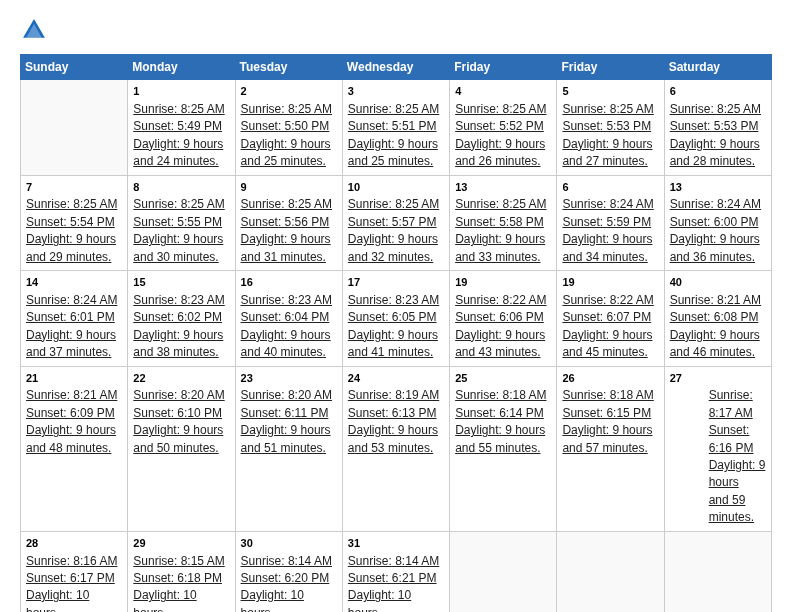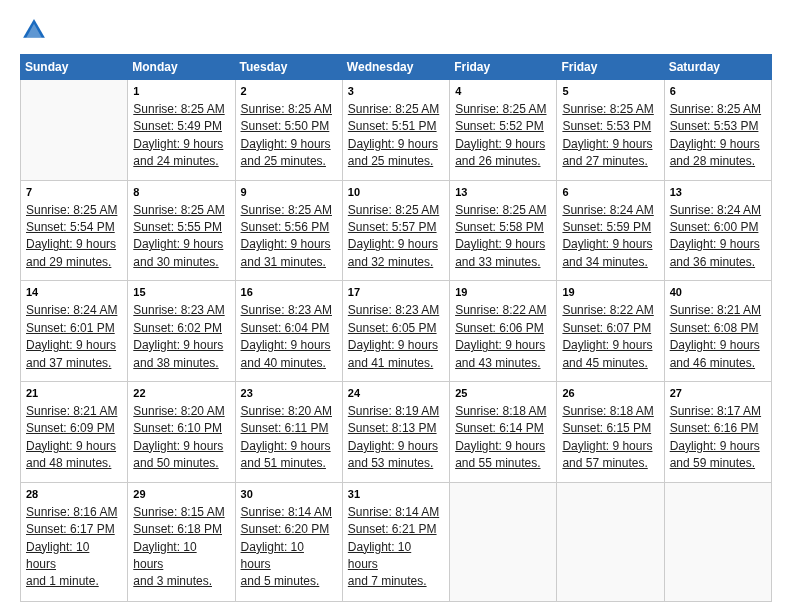--- a/index.html
+++ b/index.html
@@ -291,41 +291,41 @@
           <td>
             <span class="day-number">23</span>
             <div class="day-info" style="white-space: pre-line;">Sunrise: 8:20 AM
 Sunset: 6:11 PM
 Daylight: 9 hours
 and 51 minutes.</div>
           </td>
           <td>
             <span class="day-number">24</span>
             <div class="day-info" style="white-space: pre-line;">Sunrise: 8:19 AM
-Sunset: 8:13 PM
+Sunset: 6:13 PM
 Daylight: 9 hours
 and 53 minutes.</div>
           </td>
           <td>
             <span class="day-number">25</span>
             <div class="day-info" style="white-space: pre-line;">Sunrise: 8:18 AM
 Sunset: 6:14 PM
 Daylight: 9 hours
 and 55 minutes.</div>
           </td>
           <td>
             <span class="day-number">26</span>
             <div class="day-info" style="white-space: pre-line;">Sunrise: 8:18 AM
 Sunset: 6:15 PM
 Daylight: 9 hours
 and 57 minutes.</div>
           </td>
           <td>
             <span class="day-number">27</span>
-            <div class="day-info" style="white-space: pre-line;">Sunrise: 8:17 AM
+            <div class="day-info" style="white-space: pre-line; margin-left: 39px;">Sunrise: 8:17 AM
 Sunset: 6:16 PM
 Daylight: 9 hours
 and 59 minutes.</div>
           </td>
         </tr>
         <tr>
           <td>
             <span class="day-number">28</span>
             <div class="day-info" style="white-space: pre-line;">Sunrise: 8:16 AM
 Sunset: 6:17 PM

